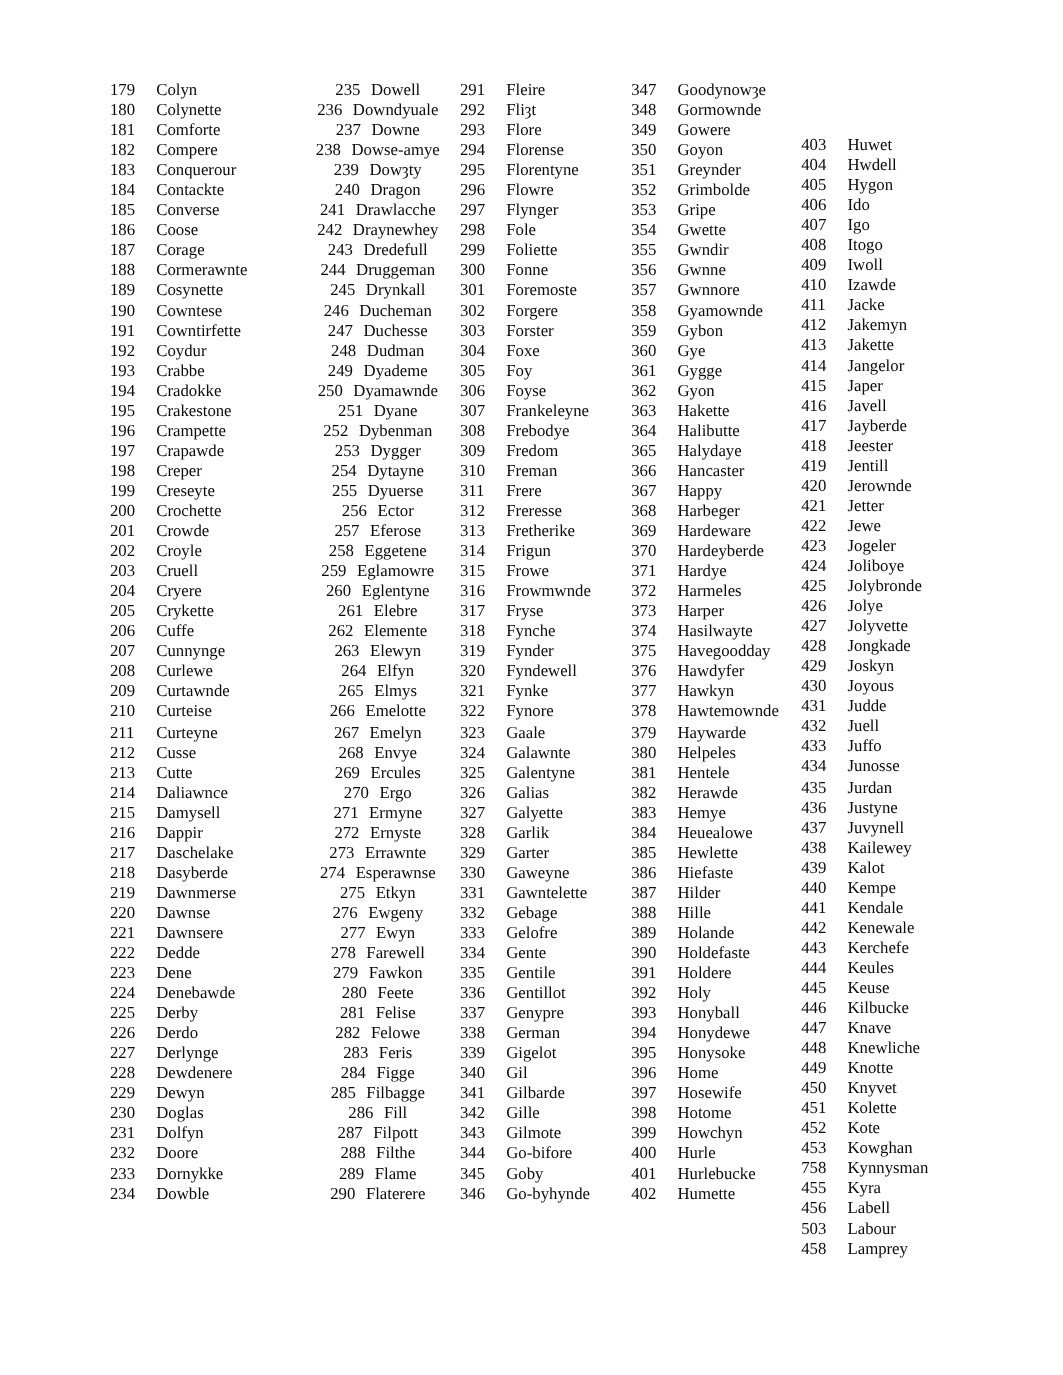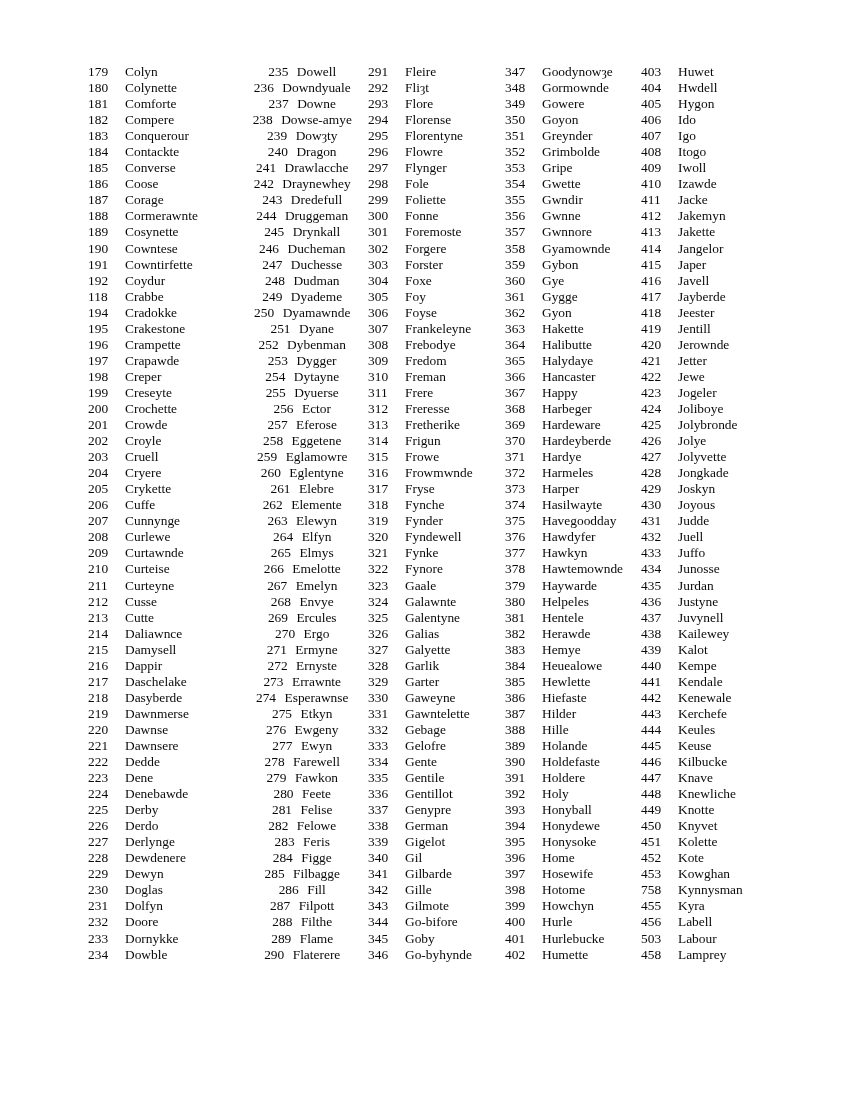--- a/index.html
+++ b/index.html
@@ -23,21 +23,21 @@
     display: flex;
     flex-direction: row;
   }
   .col {
     flex: 0 0 auto;
   }
   .col:nth-child(1) { width: 140px; }
   .col:nth-child(2) { width: 140px; text-align: center; }
   .col:nth-child(3) { width: 137px; }
   .col:nth-child(4) { width: 136px; }
-  .col:nth-child(5) { width: 147px; }
+  .col:nth-child(5) { width: 147px; margin-top: 44px; }
   .row {
     height: 16.05px;
     line-height: 16.05px;
     font-size: 13.4px;
     white-space: nowrap;
   }
   .num {
     display: inline-block;
     width: 37px;
   }
@@ -57,21 +57,21 @@
       <div class="row"><span class="num">183</span><span class="word">Conquerour</span></div>
       <div class="row"><span class="num">184</span><span class="word">Contackte</span></div>
       <div class="row"><span class="num">185</span><span class="word">Converse</span></div>
       <div class="row"><span class="num">186</span><span class="word">Coose</span></div>
       <div class="row"><span class="num">187</span><span class="word">Corage</span></div>
       <div class="row"><span class="num">188</span><span class="word">Cormerawnte</span></div>
       <div class="row"><span class="num">189</span><span class="word">Cosynette</span></div>
       <div class="row"><span class="num">190</span><span class="word">Cowntese</span></div>
       <div class="row"><span class="num">191</span><span class="word">Cowntirfette</span></div>
       <div class="row"><span class="num">192</span><span class="word">Coydur</span></div>
-      <div class="row"><span class="num">118</span><span class="word">Crabbe</span></div>
+      <div class="row"><span class="num">193</span><span class="word">Crabbe</span></div>
       <div class="row"><span class="num">194</span><span class="word">Cradokke</span></div>
       <div class="row"><span class="num">195</span><span class="word">Crakestone</span></div>
       <div class="row"><span class="num">196</span><span class="word">Crampette</span></div>
       <div class="row"><span class="num">197</span><span class="word">Crapawde</span></div>
       <div class="row"><span class="num">198</span><span class="word">Creper</span></div>
       <div class="row"><span class="num">199</span><span class="word">Creseyte</span></div>
       <div class="row"><span class="num">200</span><span class="word">Crochette</span></div>
       <div class="row"><span class="num">201</span><span class="word">Crowde</span></div>
       <div class="row"><span class="num">202</span><span class="word">Croyle</span></div>
       <div class="row"><span class="num">203</span><span class="word">Cruell</span></div>

